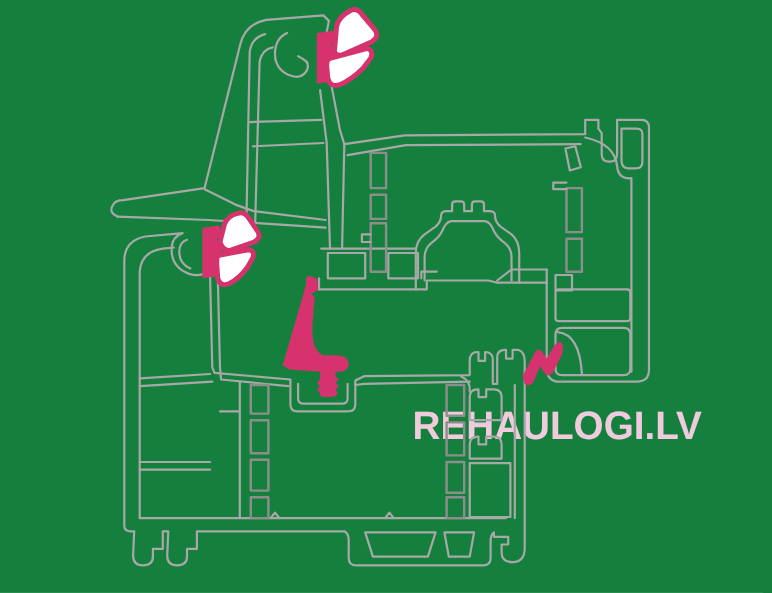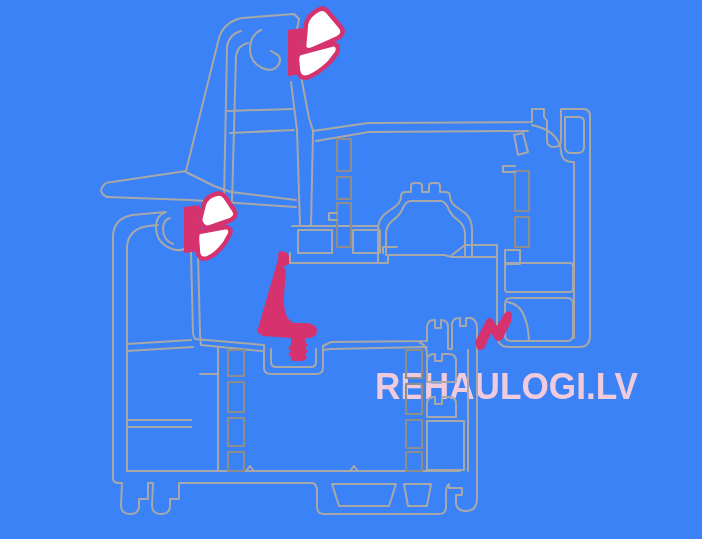--- a/index.html
+++ b/index.html
@@ -1,16 +1,16 @@
 <!DOCTYPE html>
 <html style="--line: #a8a8a8; --line-dark: #8d8d8d; --seal: #d5326e; --wm: #f0cadd;"><head>
 <meta charset="utf-8">
 <style>
   html,body{margin:0;padding:0;background:#fff;}
-  #page{width:702px;height:539px;position:relative;overflow:hidden;background:#3b82f6;}
+  #page{width:702px;height:539px;position:relative;overflow:hidden;background:#15803d;}
   svg{display:block;}
   .l{stroke:var(--line);stroke-width:2;fill:none;stroke-linejoin:round;stroke-linecap:round;}
   .d{stroke:var(--line-dark);stroke-width:2.2;fill:none;stroke-linejoin:round;}
   .seal-fill{fill:var(--seal);stroke:none;}
   .seal-line{stroke:var(--seal);stroke-width:4.5;fill:#fff;stroke-linejoin:round;stroke-linecap:round;}
   .wm{fill:var(--wm);font-family:"Liberation Sans",sans-serif;font-weight:bold;font-size:36px;}
 </style>
 </head>
 <body>
 

